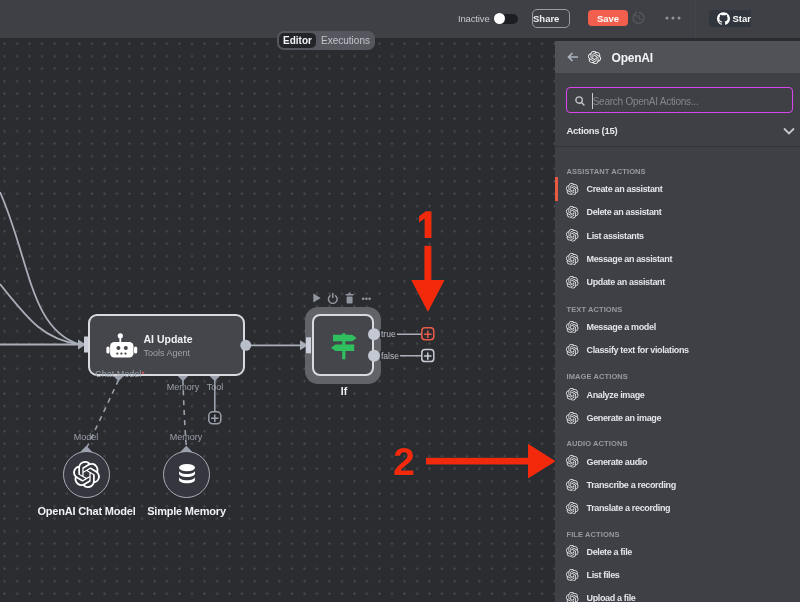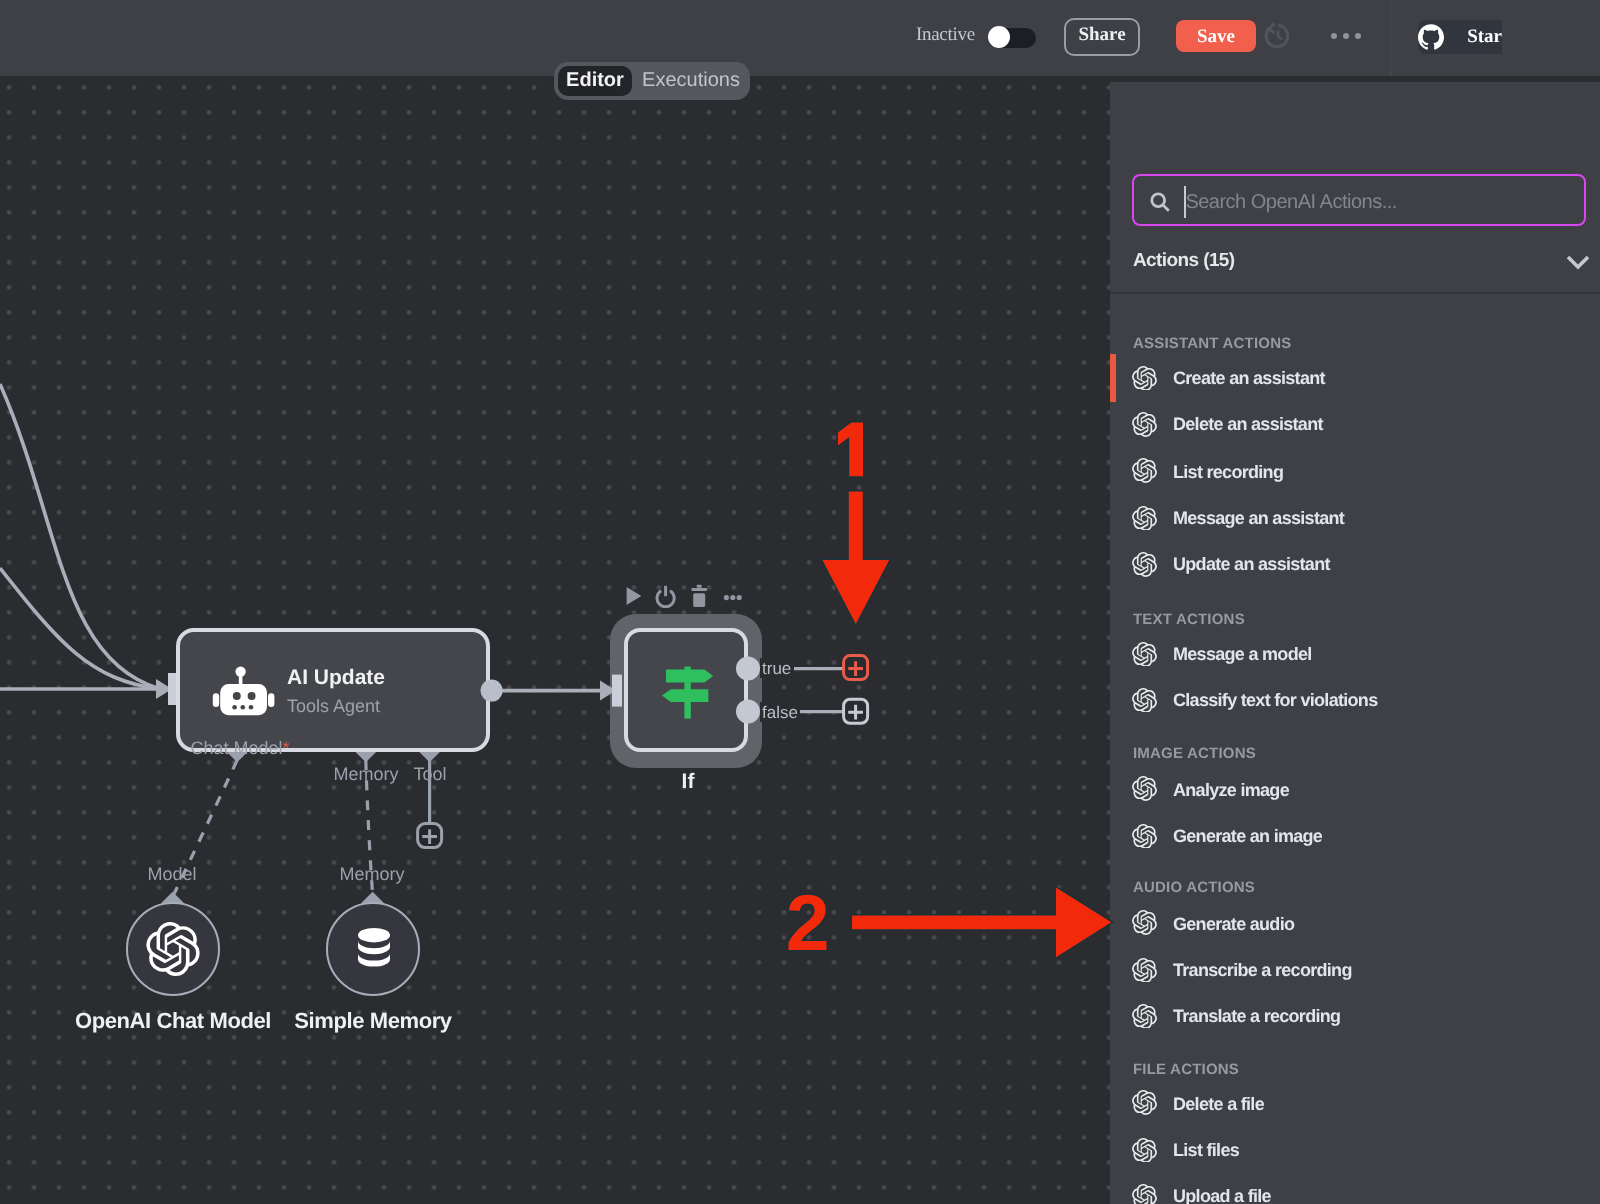--- a/index.html
+++ b/index.html
@@ -1,29 +1,29 @@
 <!DOCTYPE html>
 <html><head>
 <meta charset="utf-8">
 <style>
   * { margin:0; padding:0; box-sizing:border-box; }
   html,body { width:800px; height:602px; overflow:hidden; background:#2b2c30; font-family:"Liberation Sans",sans-serif; }
   .abs { position:absolute; }
   #stage { position:relative; width:800px; height:602px; }
 
   
-  #topbar { position:absolute; left:0; top:0; width:800px; height:38px; background:#3f4045;font-family:Liberation Serif, serif; }
+  #topbar { position:absolute; left:0; top:0; width:800px; height:38px; background:#3f4045; }
   #inactive { position:absolute; left:458px; top:13px; font-size:9.5px; letter-spacing:-0.15px; color:#c6c8ce; }
   #toggle { position:absolute; left:494px; top:13.5px; width:24px; height:10.5px; background:#1d1e23; border-radius:6px; }
   #toggle .knob { position:absolute; left:-0.5px; top:-0.3px; width:11px; height:11px; background:#ffffff; border-radius:50%; }
-  #share { position:absolute; left:532px; top:9px; width:38px; height:19px; border:1.2px solid #9a9ca3; border-radius:5px; color:#eef0f2; font-size:9.5px; font-weight:bold; text-align:center; line-height:17px; }
+  #share { position:absolute; left:532px; top:9px; width:38px; height:19px; border:1.2px solid #9a9ca3; border-radius:5px; color:#eef0f2; font-size:9.5px; font-weight:bold; line-height:17px; }
   #save { position:absolute; left:588px; top:9.5px; width:40px; height:16px; background:#f2604d; border-radius:4px; color:#fff; font-size:9.5px; font-weight:bold; text-align:center; line-height:18.5px; }
   #sep { position:absolute; left:695px; top:0; width:1px; height:38px; background:#43444c; }
   #gh { position:absolute; left:709px; top:10px; height:17px; border-radius:4px; overflow:hidden; display:flex; }
-  #gh .l { background:#31363e; width:42px; display:flex; align-items:center; justify-content:space-between; gap:3px; color:#fff; font-size:9.5px; font-weight:bold; }
+  #gh .l { background:#31363e; width:42px; display:flex; align-items:center; justify-content:flex-end; gap:3px; color:#fff; font-size:9.5px; font-weight:bold; }
   #gh .r { background:#06080c; width:40px; color:#fff; font-size:9.5px; font-weight:bold; text-align:center; line-height:17px;margin-top:21px; }
 
   
   #tabs { position:absolute; left:277px; top:31px; width:98px; height:19.3px; background:#55565e; border-radius:7px; }
   #tab-editor { position:absolute; left:2px; top:2px; width:37px; height:15.3px; background:#232428; border-radius:5px; color:#f2f3f5; font-size:10px; font-weight:bold; text-align:center; line-height:15.3px; }
   #tab-exec { position:absolute; left:41px; top:2px; width:55px; height:15.3px; color:#c3c5cb; font-size:10px; text-align:center; line-height:15.3px; }
 
   
   #canvas { position:absolute; left:0; top:38px; width:800px; height:564px; background:#2b2c30;
     background-image:radial-gradient(circle, #4a4b50 0.75px, rgba(74,75,80,0.5) 1.1px, transparent 1.5px);
@@ -171,20 +171,29 @@
   <div class="cnode" style="left:163px; top:451px;"></div>
   <svg class="abs" style="left:177.5px; top:463.5px" width="18" height="23" viewBox="0 0 18 23" fill="#ffffff">
     <ellipse cx="9" cy="3.6" rx="8" ry="3.6"></ellipse>
     <path d="M1,6.5 c0,2 3.6,3.6 8,3.6 s8,-1.6 8,-3.6 v3 c0,2 -3.6,3.6 -8,3.6 s-8,-1.6 -8,-3.6 Z"></path>
     <path d="M1,12.7 c0,2 3.6,3.6 8,3.6 s8,-1.6 8,-3.6 v3 c0,2 -3.6,3.6 -8,3.6 s-8,-1.6 -8,-3.6 Z"></path>
   </svg>
   <div class="nodelabel" style="left:26px; top:504.5px; width:121px; font-size:11px; letter-spacing:-0.2px;">OpenAI Chat Model</div>
   <div class="nodelabel" style="left:126px; top:504.5px; width:121px; font-size:11px; letter-spacing:-0.2px;">Simple Memory</div>
 
   <div id="panel">
+    <div id="phead">
+      <svg class="abs" style="left:12px; top:10px" width="11.5" height="12" viewBox="0 0 11.5 12" stroke="#aeb4bf" stroke-width="1.7" fill="none">
+        <path d="M11,6 H1.5 M5.5,2 L1.5,6 L5.5,10"></path>
+      </svg>
+      <svg class="abs" style="left:33px; top:10px" width="13" height="13" viewBox="0 0 24 24" fill="#ffffff">
+        <use href="#oai"></use>
+      </svg>
+      <div class="name">OpenAI</div>
+    </div>
     <div id="search">
       <svg class="abs" style="left:7.5px; top:8.2px" width="10" height="10" viewBox="0 0 10 10" stroke="#c2c4cb" stroke-width="1.4" fill="none">
         <circle cx="4.1" cy="4.1" r="3.2"></circle>
         <path d="M6.6,6.6 L9.4,9.4"></path>
       </svg>
       <div class="caret"></div>
       <div class="ph">Search OpenAI Actions...</div>
     </div>
     <div id="actions15">Actions (15)</div>
     <svg class="abs" style="left:228px; top:86px" width="12" height="8" viewBox="0 0 12 8" stroke="#c6c8ce" stroke-width="1.8" fill="none">
@@ -203,21 +212,21 @@
         <div class="item" style="top:166.3px">
         <svg width="12.5" height="12.5" viewBox="0 0 24 24" fill="#e8eaed" style="top:-1.2px">
             <use href="#oai"></use>
           </svg>
         <span>Delete an assistant</span>
         </div>
         <div class="item" style="top:189.6px">
         <svg width="12.5" height="12.5" viewBox="0 0 24 24" fill="#e8eaed" style="top:-1.2px">
             <use href="#oai"></use>
           </svg>
-        <span>List recording</span>
+        <span>List assistants</span>
         </div>
         <div class="item" style="top:212.9px">
         <svg width="12.5" height="12.5" viewBox="0 0 24 24" fill="#e8eaed" style="top:-1.2px">
             <use href="#oai"></use>
           </svg>
         <span>Message an assistant</span>
         </div>
         <div class="item" style="top:236.2px">
         <svg width="12.5" height="12.5" viewBox="0 0 24 24" fill="#e8eaed" style="top:-1.2px">
             <use href="#oai"></use>

